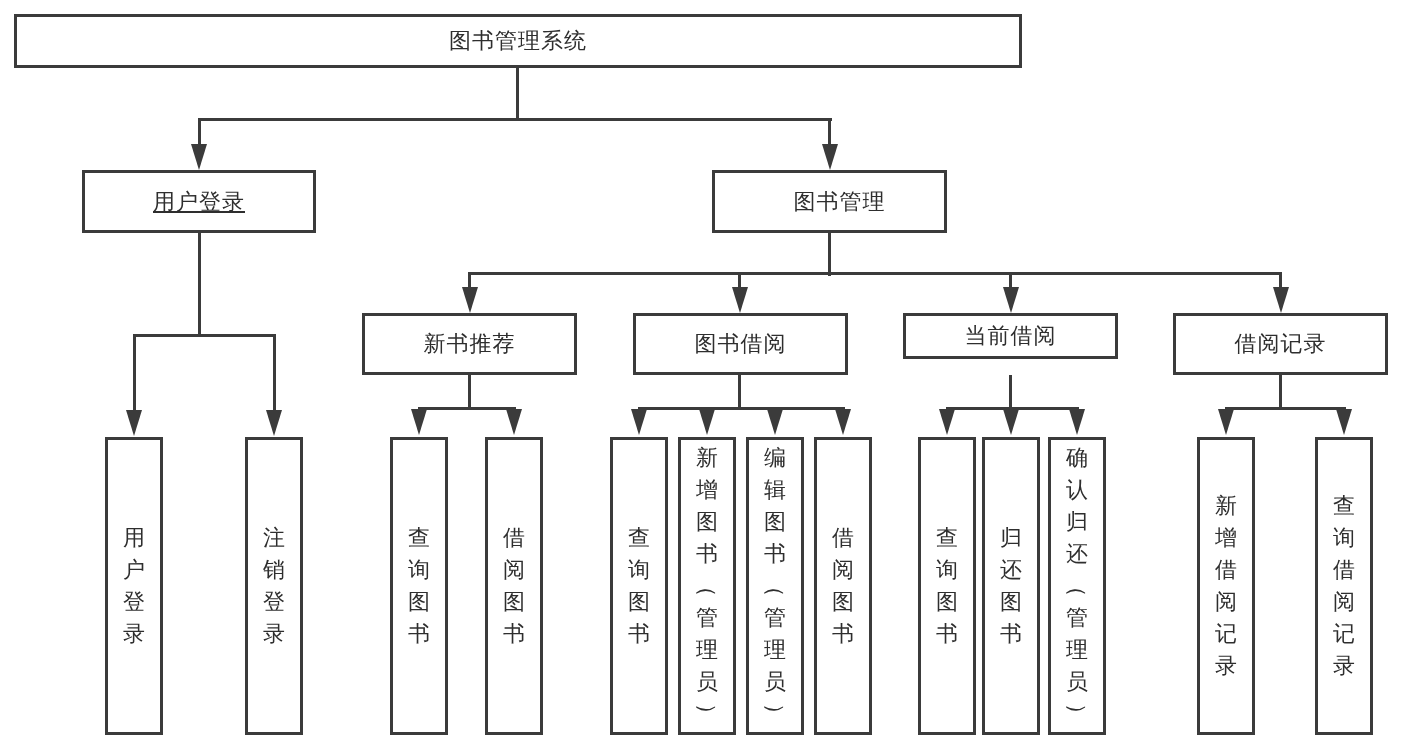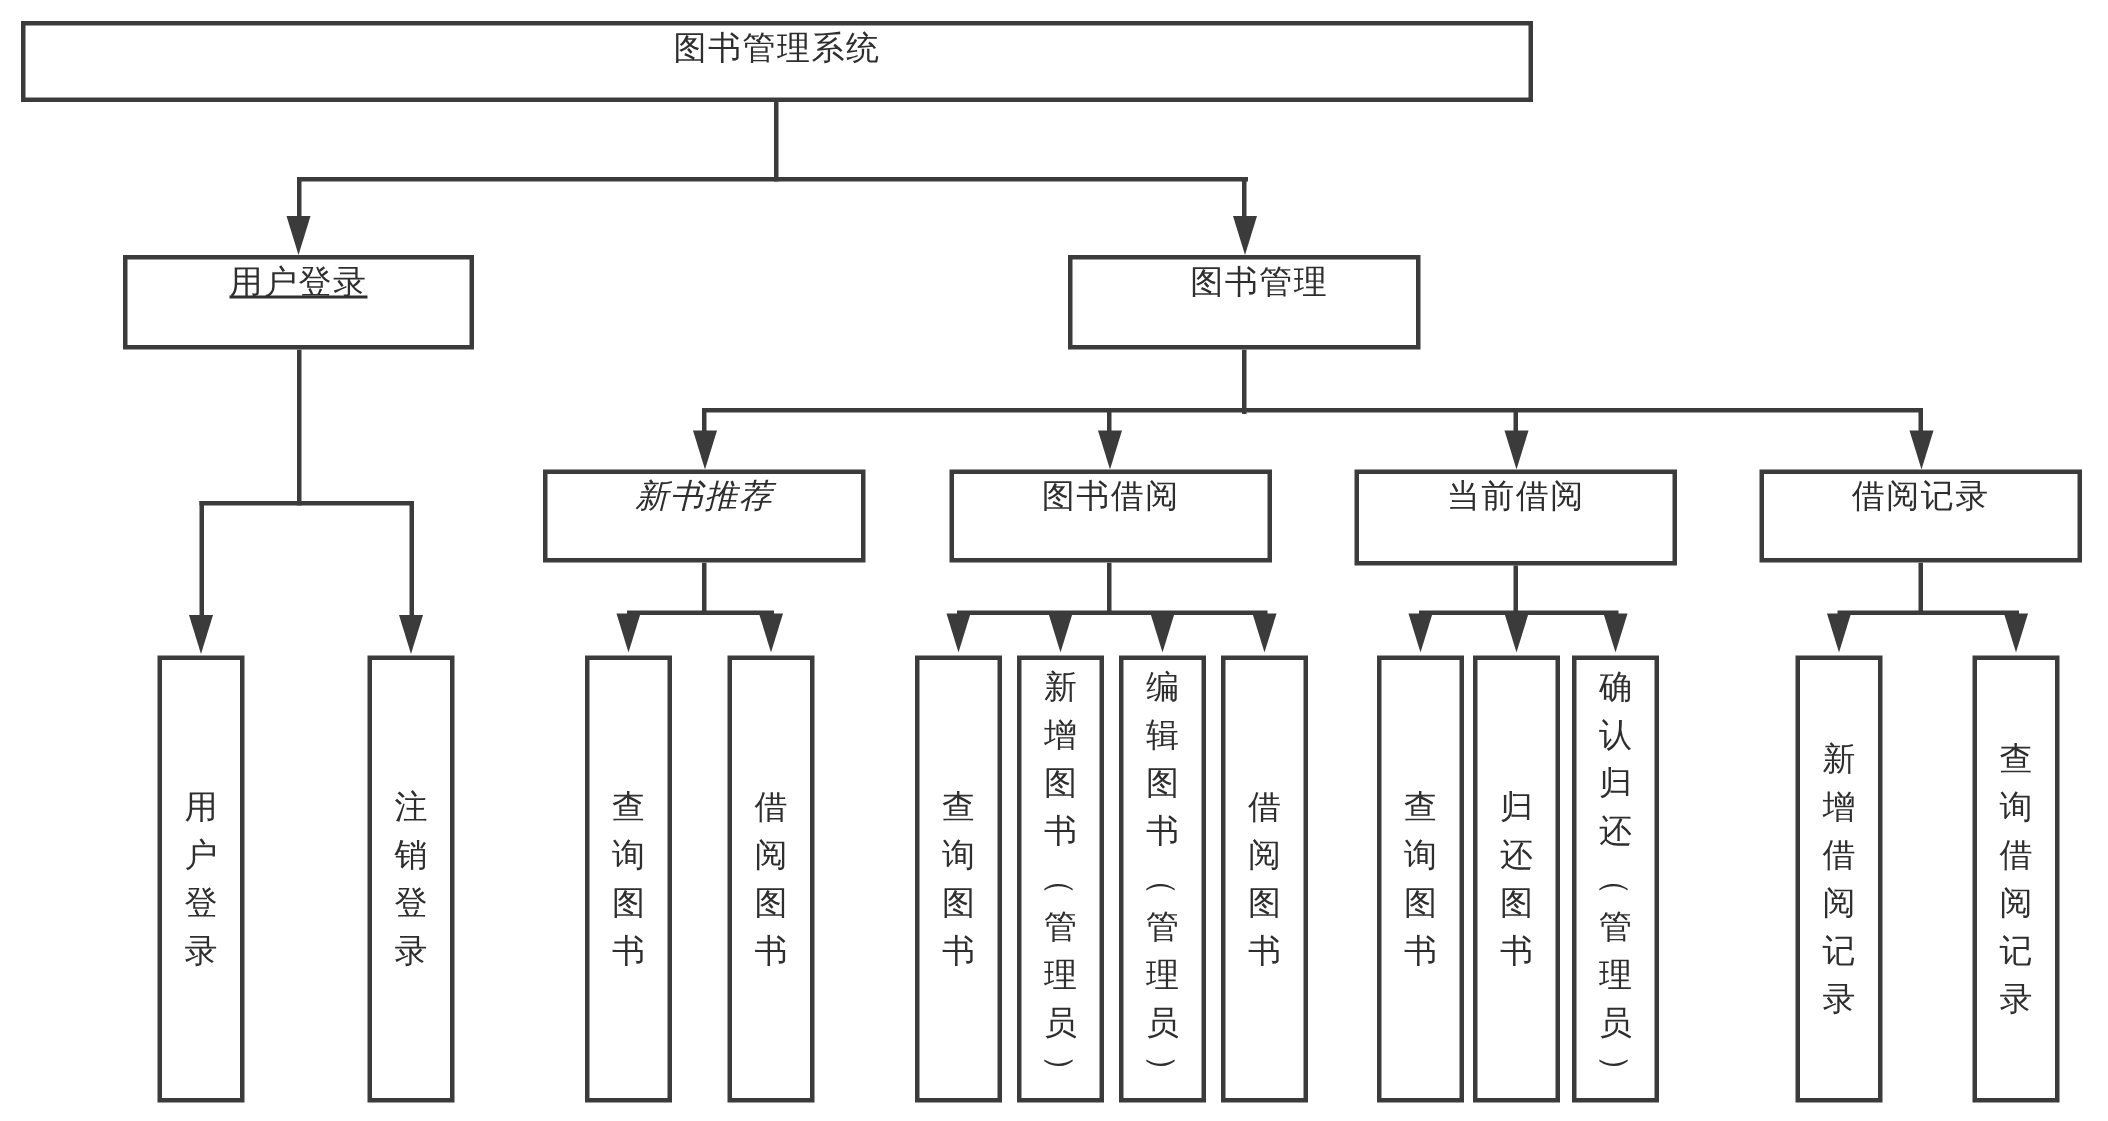--- a/index.html
+++ b/index.html
@@ -4,21 +4,21 @@
 <style>
   html,body { margin:0; padding:0; background:#ffffff; }
   #canvas {
     position:relative; width:1405px; height:747px; background:#ffffff;
     font-family:"Liberation Sans","DejaVu Sans",sans-serif;
     color:#2e2e2e; overflow:hidden;
   }
   .box {
     position:absolute; box-sizing:border-box;
     border:3px solid #3b3b3b; background:#ffffff;
-    display:flex; align-items:flex-start; justify-content:center;
+    display:flex; align-items:center; justify-content:center;
     font-size:22px; letter-spacing:1px; z-index:2;
   }
   .vbox {
     position:absolute; box-sizing:border-box; width:58px; height:298px; top:437px;
     border:3px solid #3b3b3b; background:#ffffff; z-index:2;
     display:flex; align-items:center; justify-content:center;
   }
   .vtext {
     display:flex; flex-direction:column; align-items:center; justify-content:center;
     gap:10px; width:100%;
@@ -100,27 +100,27 @@
     <span>图书管理系统</span>
   </div>
 
   <div class="box" style="left:82px;top:170px;width:234px;height:63px;text-decoration:underline;">
     <span>用户登录</span>
   </div>
   <div class="box" style="left:712px;top:170px;width:235px;height:63px;padding-left:20px;">
     <span>图书管理</span>
   </div>
 
-  <div class="box" style="left:362px;top:313px;width:215px;height:62px;font-style:italic;">
+  <div class="box" style="left:362px;top:313px;width:215px;height:62px;">
     <span>新书推荐</span>
   </div>
   <div class="box" style="left:633px;top:313px;width:215px;height:62px;">
     <span>图书借阅</span>
   </div>
-  <div class="box" style="left:903px;top:313px;width:215px;height:64px;">
+  <div class="box" style="left:903px;top:313px;width:215px;height:46px;">
     <span>当前借阅</span>
   </div>
   <div class="box" style="left:1173px;top:313px;width:215px;height:62px;">
     <span>借阅记录</span>
   </div>
 
   <div class="vbox" style="left:105px;">
     <div class="vtext">
         <div class="vchar">用</div>
         <div class="vchar">户</div>

